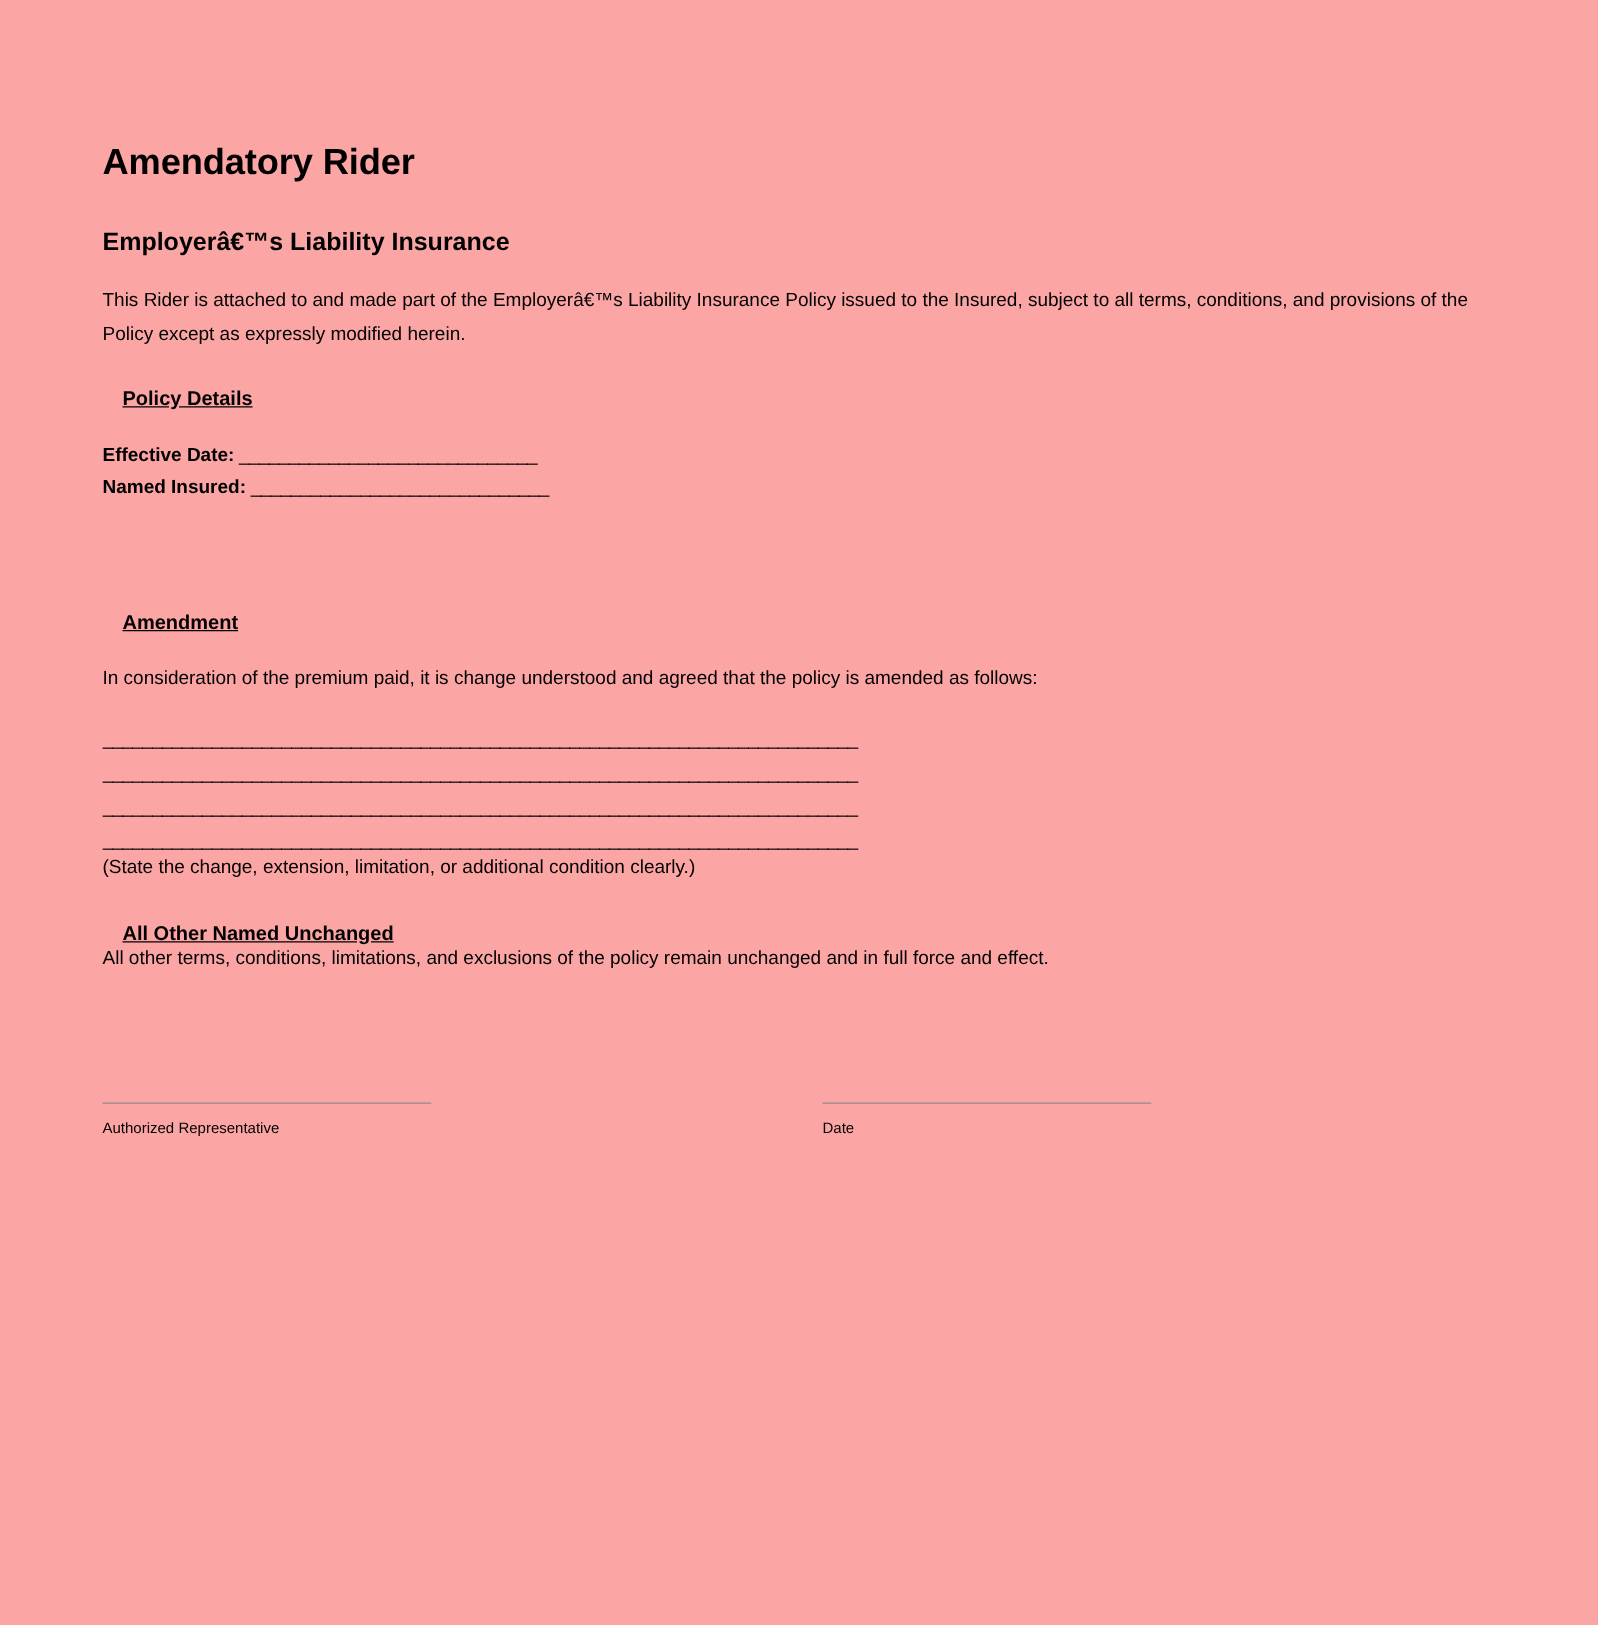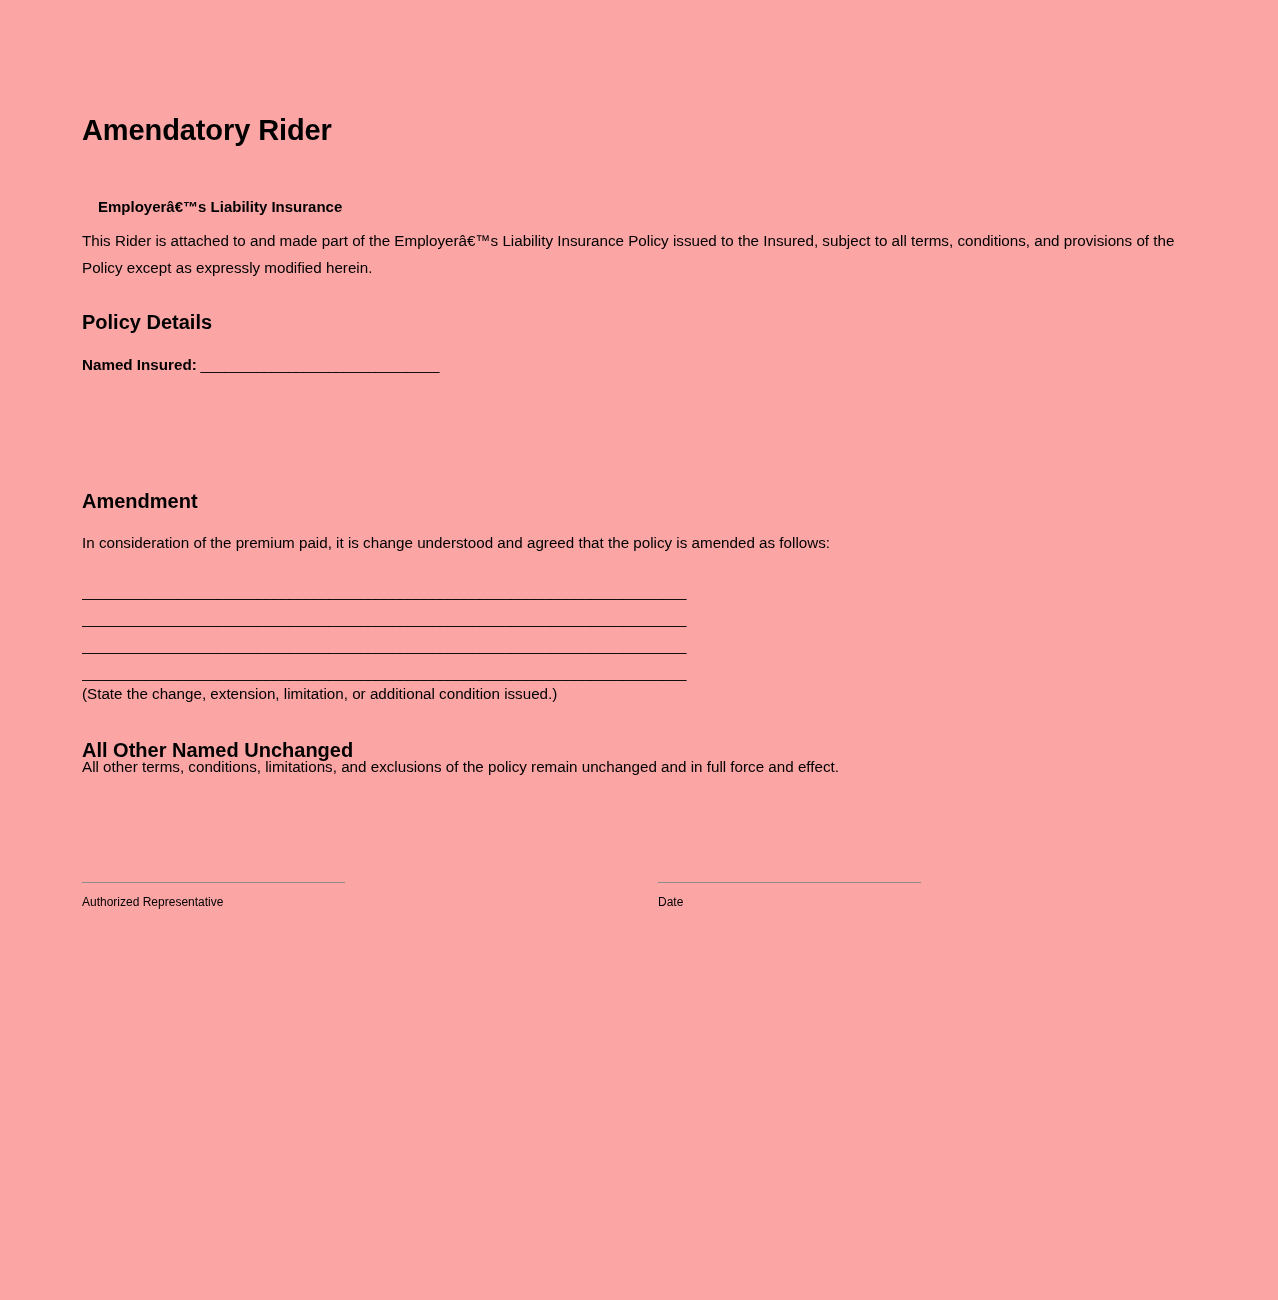--- a/index.html
+++ b/index.html
@@ -35,50 +35,51 @@
     line-height: 1.2;
     margin: 0;
     padding: 0;
     letter-spacing: -0.1px;
     position: absolute;
     top: 113px;
     left: 0;
   }
 
   h2.doc-subtitle {
-    font-size: 15px;
+    font-size: 20px;
     font-weight: bold;
     line-height: 1.2;
-    margin: 16px;
+    margin: 0;
     padding: 0;
     position: absolute;
     top: 182px;
     left: 0;
   }
 
   p.intro {
     font-size: 15.2px;
     line-height: 27px;
     margin: 0;
     padding: 0;
     position: absolute;
     top: 227px;
     left: 0;
     width: 1112px;
     text-align: left;
   }
 
   h3.section-heading {
-    font-size: 20px;
+    font-size: 16px;
     font-weight: bold;
     line-height: 1.2;
     margin: 0;
     padding: 0;
     position: absolute;
-    left: 0;
+    left: 16px;
+    text-decoration: underline;
   }
 
   h3.policy-details-heading { top: 310px; }
   h3.amendment-heading      { top: 489px; }
   h3.unchanged-heading      { top: 738px; }
 
   .field-list {
     position: absolute;
     top: 352px;
     left: 0;
@@ -175,36 +176,39 @@
     <h1 class="doc-title">Amendatory Rider</h1>
 
     <h2 class="doc-subtitle">Employerâ€™s Liability Insurance</h2>
 
     <p class="intro">This Rider is attached to and made part of the Employerâ€™s Liability Insurance Policy issued to the Insured, subject to all terms, conditions, and provisions of the Policy except as expressly modified herein.</p>
 
     <h3 class="section-heading policy-details-heading">Policy Details</h3>
 
     <div class="field-list">
       <div class="field-row">
+        <span>Effective Date:</span><span class="field-fill"> ______________________________</span>
+      </div>
+      <div class="field-row">
         <span>Named Insured:</span><span class="field-fill"> ______________________________</span>
       </div>
     </div>
 
     <h3 class="section-heading amendment-heading">Amendment</h3>
 
     <p class="amend-intro">In consideration of the premium paid, it is change understood and agreed that the policy is amended as follows:</p>
 
     <div class="blank-lines">
       <div class="blank-line">____________________________________________________________________________</div>
       <div class="blank-line">____________________________________________________________________________</div>
       <div class="blank-line">____________________________________________________________________________</div>
       <div class="blank-line">____________________________________________________________________________</div>
     </div>
 
-    <p class="state-note">(State the change, extension, limitation, or additional condition issued.)</p>
+    <p class="state-note">(State the change, extension, limitation, or additional condition clearly.)</p>
 
     <h3 class="section-heading unchanged-heading">All Other Named Unchanged</h3>
 
     <p class="unchanged-body">All other terms, conditions, limitations, and exclusions of the policy remain unchanged and in full force and effect.</p>
 
     <div class="signature-block">
       <div class="sig-col left">
         <div class="sig-rule"></div>
         <div class="sig-label">Authorized Representative</div>
       </div>

